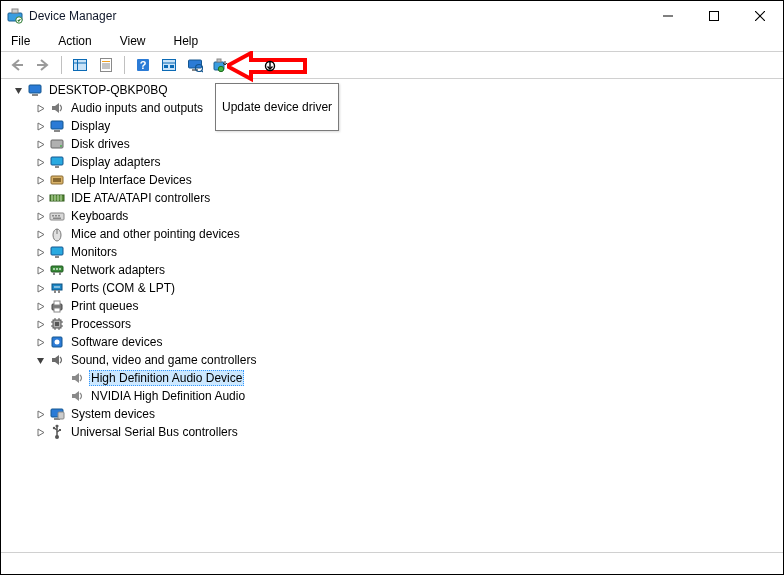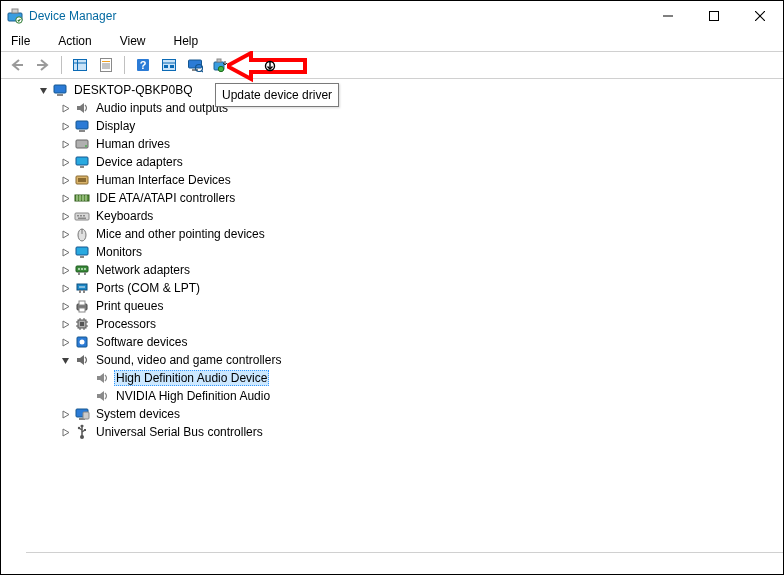--- a/index.html
+++ b/index.html
@@ -10,21 +10,21 @@
     display: flex; flex-direction: column;
     position: relative;
     background: #fff;
   }
   
   .titlebar {
     height: 30px;
     display: flex; align-items: center;
     padding-left: 6px;
     font-size: 12px;
-    color: #0369a1;
+    color: #0f172a;
     user-select: none;
     justify-content: space-between;
   }
   .titlebar .left { display:flex; align-items:center; gap:6px; }
   .titlebar .title-icon { width:16px; height:16px; display:flex; }
   .window-controls { display:flex; height:100%; }
   .window-controls div {
     width:46px; display:flex; align-items:center; justify-content:center;
     font-size:11px; color:#000;
   }
@@ -50,21 +50,21 @@
     background: #fff;
   }
   .tb-btn {
     width: 24px; height: 22px;
     display:flex; align-items:center; justify-content:center;
     border: 1px solid transparent;
     border-radius: 2px;
   }
   .tb-sep { width:1px; height:18px; background:#c0c0c0; margin:0 4px; }
   
-  .tree-area { flex: 1 1 auto; overflow:auto; padding: 2px 0; border-bottom:1px solid #d0d0d0;margin-left:25px;}
+  .tree-area { flex: 1 1 auto; overflow:auto; padding: 2px 0; border-bottom:1px solid #d0d0d0;}
   .tree-row {
     display:flex; align-items:center;
     height:18px;
     font-size:12px;
     padding-left: 4px;
     user-select:none;
     white-space:nowrap;
   }
   .tree-row.depth0 { padding-left: 10px; }
   .tree-row.depth1 { padding-left: 32px; }
@@ -88,21 +88,21 @@
     border:1px dotted #3399ff;
     padding: 0 1px;
   }
   
   .tooltip {
     position:absolute;
     left: 214px; top: 82px;
     background:#fff;
     border:1px solid #7a7a7a;
     font-size:12px;
-    padding: 4px 6px;
+    padding: 16px 6px;
     white-space:nowrap;
     z-index: 20;
     box-shadow: 1px 1px 2px rgba(0,0,0,0.15);
   }
   
   .annotation-arrow {
     position:absolute;
     left:226px; top:50px;
     z-index:25;
     pointer-events:none;
@@ -266,49 +266,49 @@
             <svg width="9" height="9">
               <path d="M2 1 L8 4.5 L2 8 Z" fill="none" stroke="#707070" stroke-width="1"></path>
             </svg>
           </span>
           <span class="node-icon">
             <svg width="16" height="16">
               <rect x="2" y="4" width="12" height="8" rx="1" fill="#b0b0b0" stroke="#666"></rect>
               <circle cx="12" cy="10" r="1" fill="#4caf50"></circle>
             </svg>
           </span>
-          <span class="node-label">Human drives</span>
+          <span class="node-label">Disk drives</span>
         </div>
         <div class="tree-row depth1">
           <span class="chevron">
             <svg width="9" height="9">
               <path d="M2 1 L8 4.5 L2 8 Z" fill="none" stroke="#707070" stroke-width="1"></path>
             </svg>
           </span>
           <span class="node-icon">
             <svg width="16" height="16">
               <rect x="2" y="3" width="12" height="8" rx="1" fill="#29a9e0" stroke="#14568f"></rect>
               <rect x="6" y="12" width="4" height="2" fill="#888"></rect>
             </svg>
           </span>
-          <span class="node-label">Device adapters</span>
+          <span class="node-label">Display adapters</span>
         </div>
         <div class="tree-row depth1">
           <span class="chevron">
             <svg width="9" height="9">
               <path d="M2 1 L8 4.5 L2 8 Z" fill="none" stroke="#707070" stroke-width="1"></path>
             </svg>
           </span>
           <span class="node-icon">
             <svg width="16" height="16">
               <rect x="2" y="4" width="12" height="8" rx="1" fill="#d9b36a" stroke="#8a6a30"></rect>
               <rect x="4" y="6" width="8" height="4" fill="#8a6a30"></rect>
             </svg>
           </span>
-          <span class="node-label">Human Interface Devices</span>
+          <span class="node-label">Help Interface Devices</span>
         </div>
         <div class="tree-row depth1">
           <span class="chevron">
             <svg width="9" height="9">
               <path d="M2 1 L8 4.5 L2 8 Z" fill="none" stroke="#707070" stroke-width="1"></path>
             </svg>
           </span>
           <span class="node-icon">
             <svg width="16" height="16">
               <rect x="1" y="5" width="14" height="6" fill="#5a8f3a" stroke="#2f5a1a"></rect>

